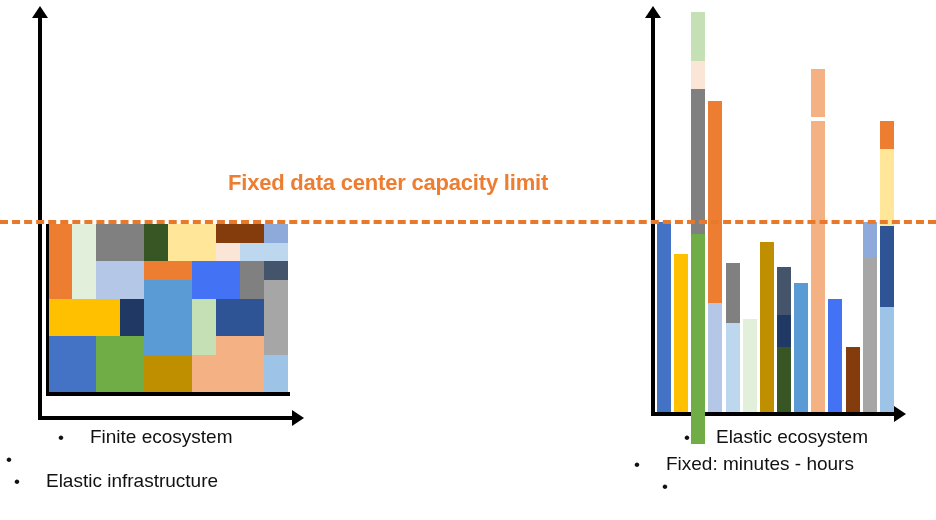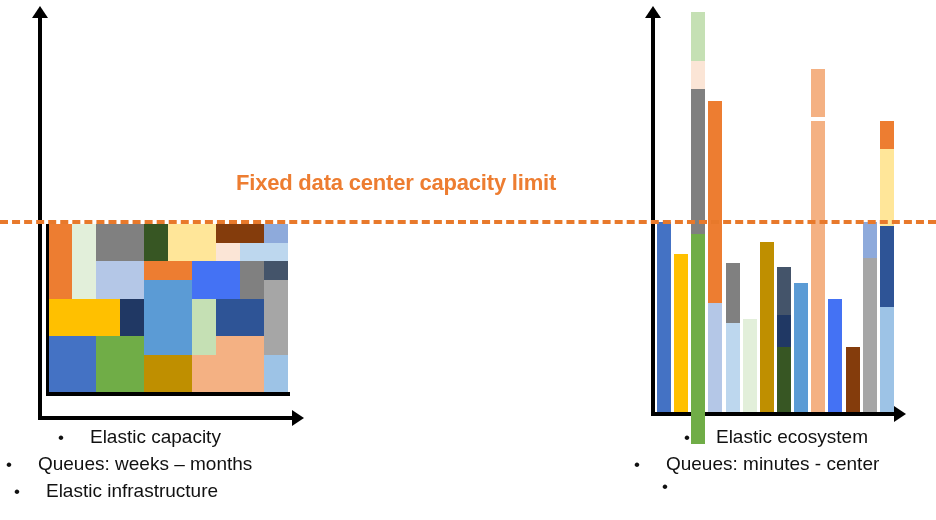--- a/index.html
+++ b/index.html
@@ -279,43 +279,42 @@
       </div>
       <div class="bar" style="left: 222.857px; width: 13.9429px; height: 290.88px;">
         <div class="seg" style="height: 9.72222%; background: rgb(237, 125, 49);"></div>
         <div class="seg" style="height: 26.3889%; background: rgb(255, 230, 153);"></div>
         <div class="seg" style="height: 27.7778%; background: rgb(46, 84, 150);"></div>
         <div class="seg" style="height: 36.1111%; background: rgb(157, 195, 230);"></div>
       </div>
     </div>
 
   <div class="limit-line" style="top:220px;"></div>
-  <div class="limit-label" style="left:236px; top:170px;">Fixed data center capacity limit</div>
+  <div class="limit-label" style="left:228px; top:170px;">Fixed data center capacity limit</div>
 
   <div class="bullets" id="left-bullets" style="left:0px; top:424px; width:320px;">
       <div class="bullet-row" style="padding-left: 58px;">
         <span class="bullet-dot">•</span>
-        <span class="bullet-text" style="margin-left: 26px;">Elastic capacity</span>
+        <span class="bullet-text" style="margin-left: 26px;">Finite ecosystem</span>
       </div>
       <div class="bullet-row" style="padding-left: 6px;">
         <span class="bullet-dot">•</span>
-        <span class="bullet-text" style="margin-left: 26px;">Queues: weeks – months</span>
       </div>
       <div class="bullet-row" style="padding-left: 14px;">
         <span class="bullet-dot">•</span>
         <span class="bullet-text" style="margin-left: 26px;">Elastic infrastructure</span>
       </div>
     </div>
   <div class="bullets" id="right-bullets" style="left:616px; top:424px; width:320px;">
       <div class="bullet-row" style="padding-left: 68px;">
         <span class="bullet-dot">•</span>
         <span class="bullet-text" style="margin-left: 26px;">Elastic ecosystem</span>
       </div>
       <div class="bullet-row" style="padding-left: 18px;">
         <span class="bullet-dot">•</span>
-        <span class="bullet-text" style="margin-left: 26px;">Queues: minutes - center</span>
+        <span class="bullet-text" style="margin-left: 26px;">Fixed: minutes - hours</span>
       </div>
       <div class="bullet-row" style="padding-left: 46px;">
         <span class="bullet-dot">•</span>
       </div>
     </div>
 
 </div>
 
 </body></html>

